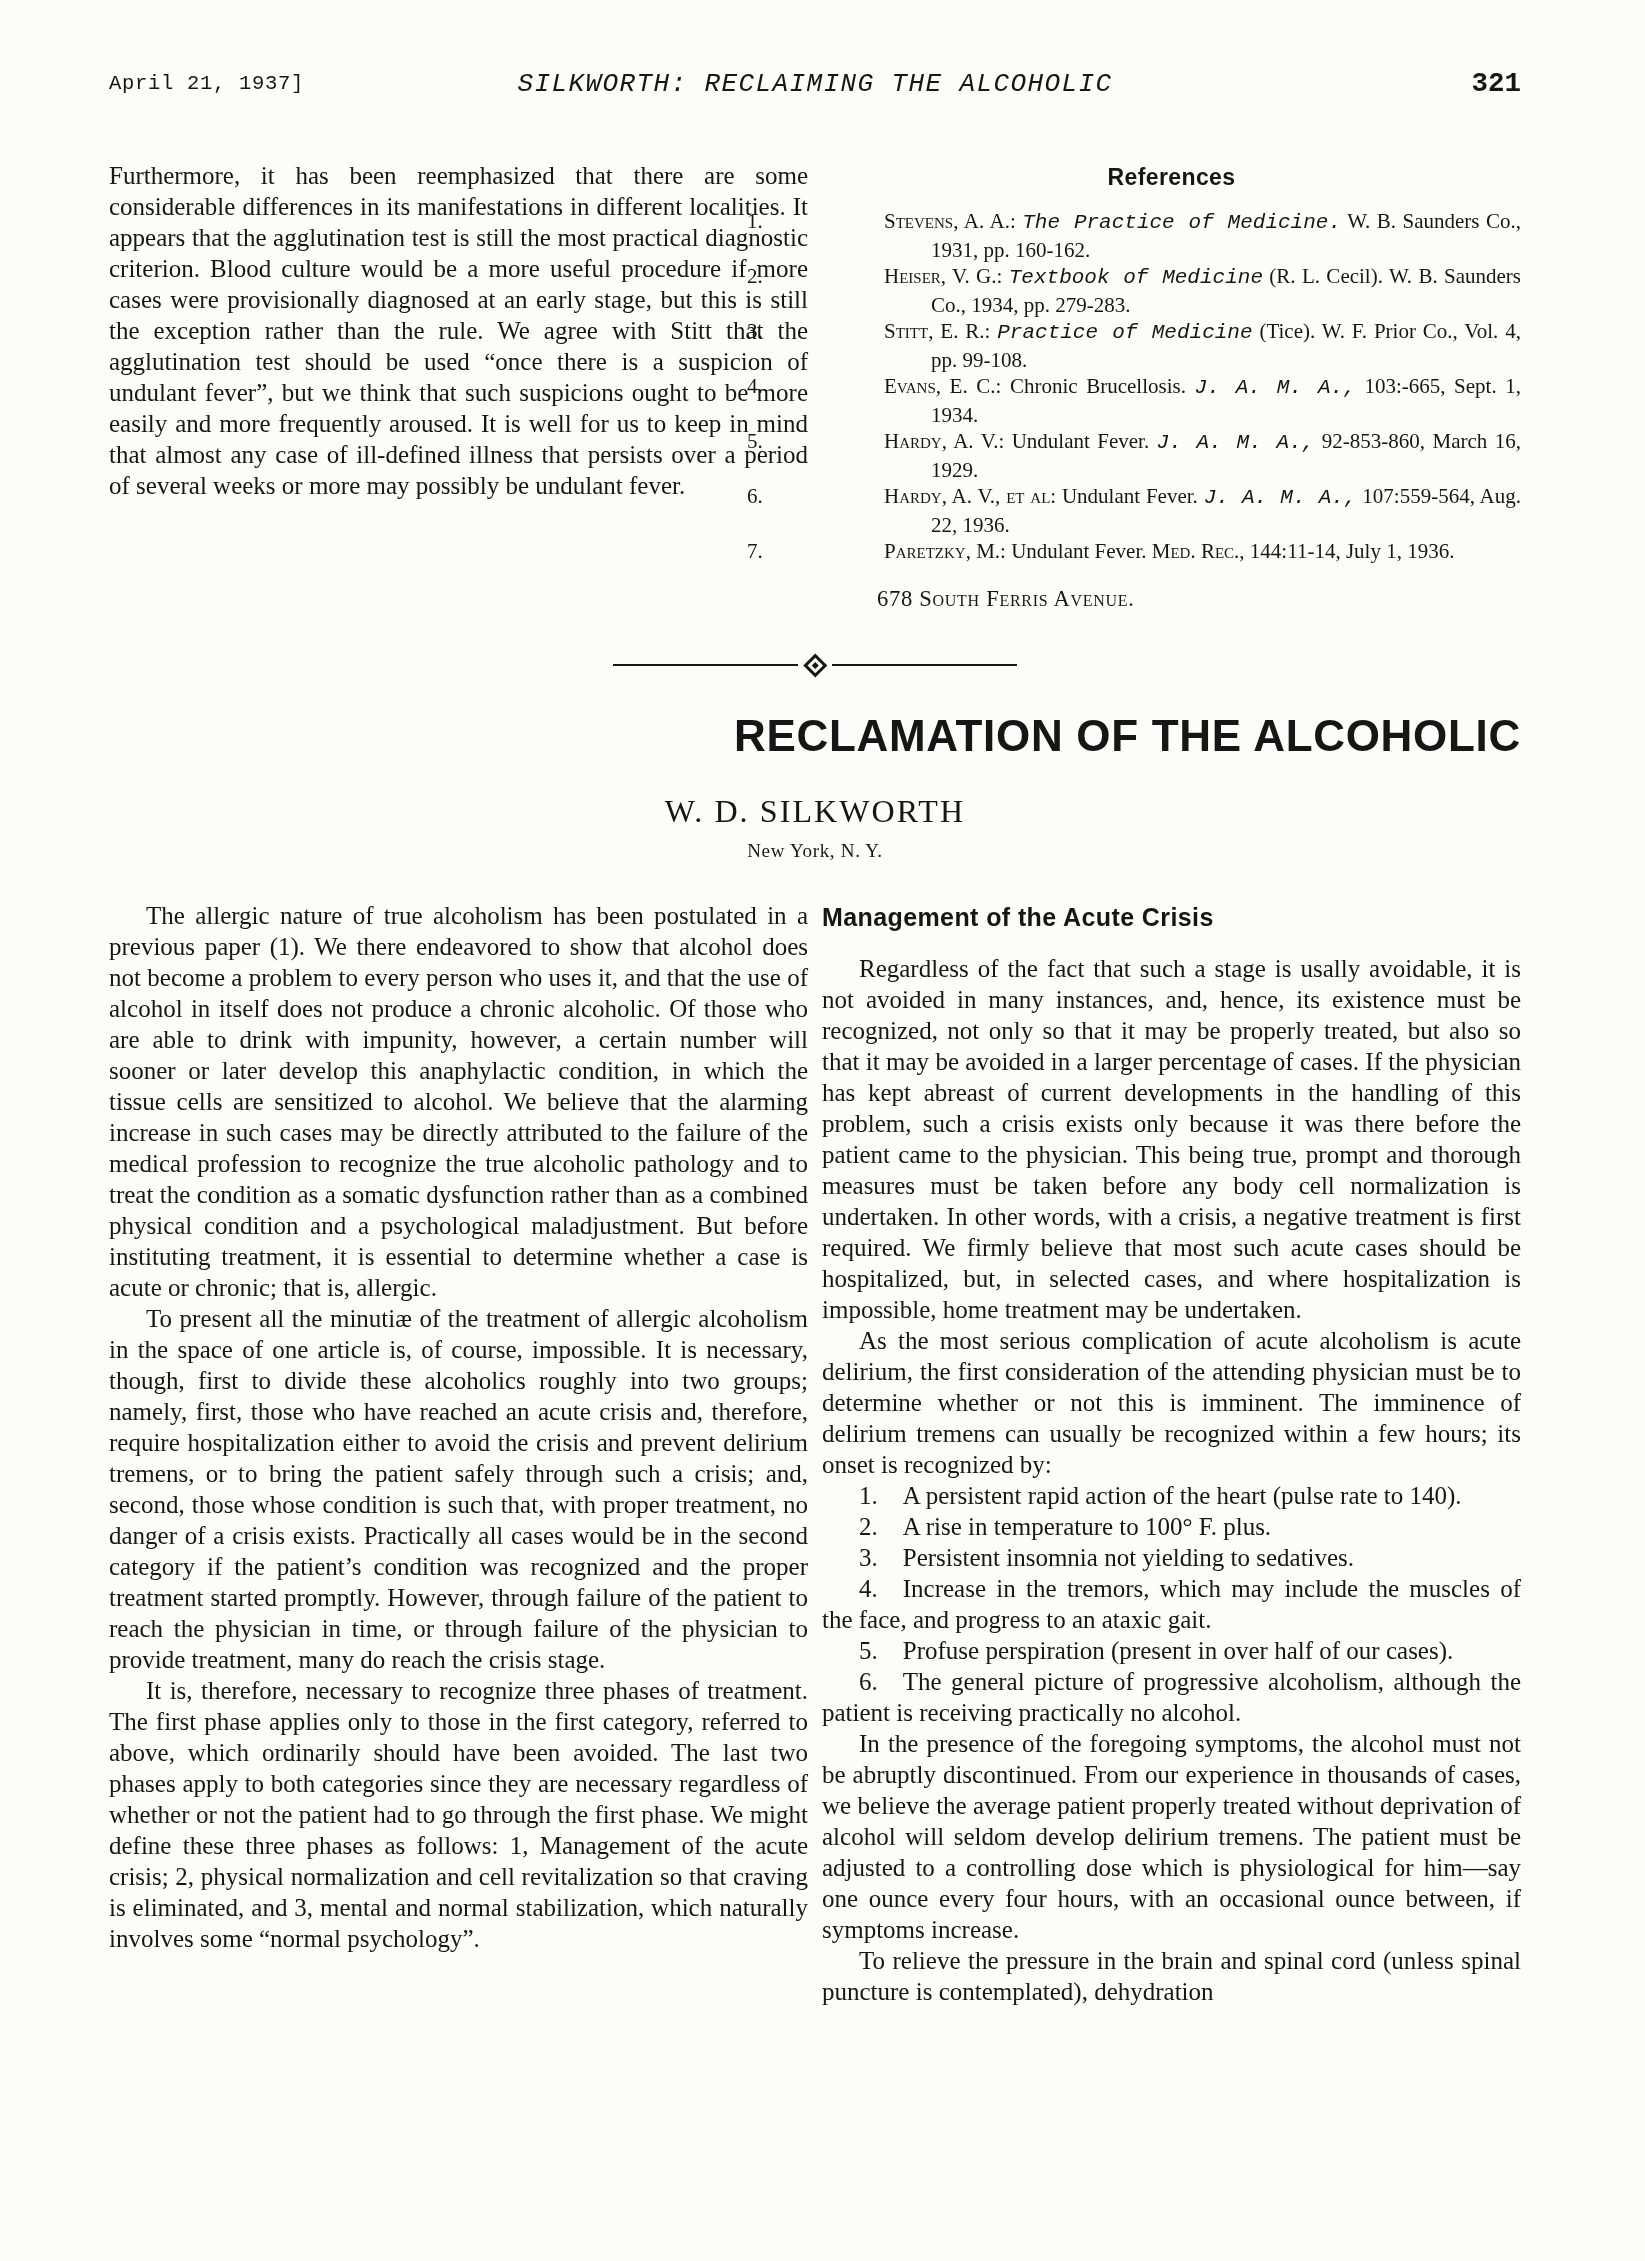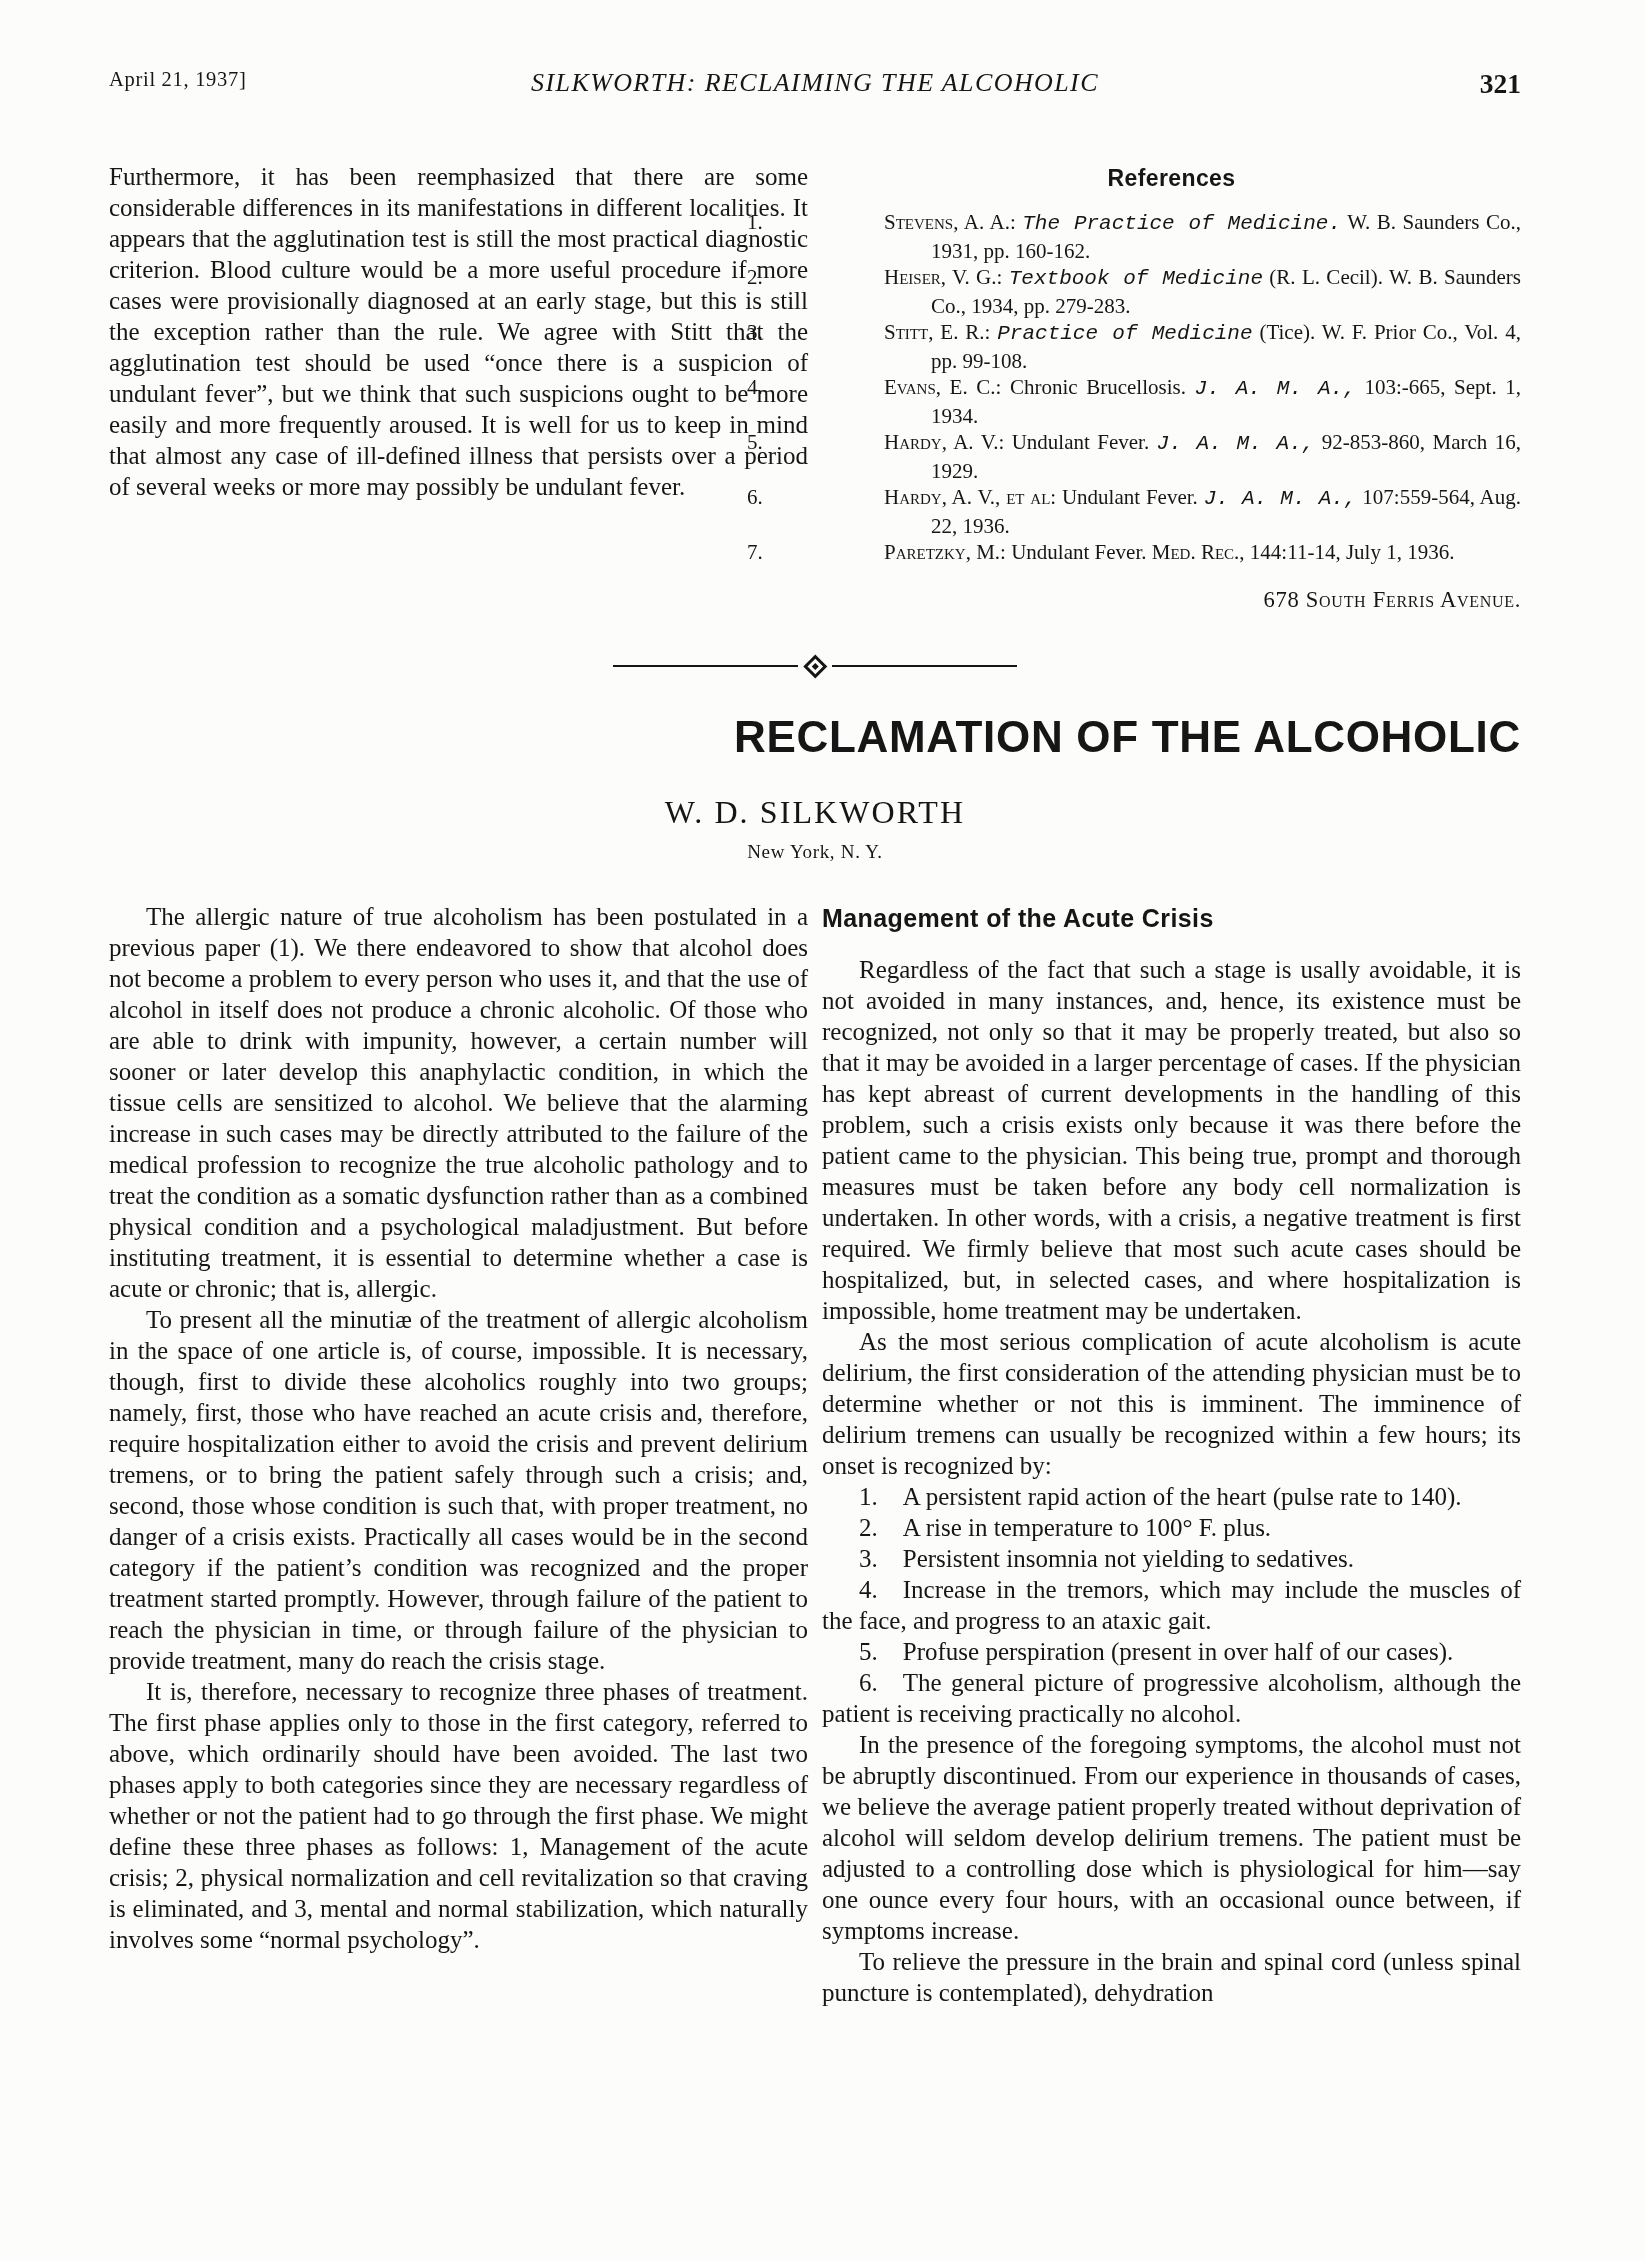--- a/index.html
+++ b/index.html
@@ -5,21 +5,21 @@
   html, body { margin: 0; padding: 0; background: #e8e8e6; }
   .sheet {
     width: 1645px; height: 2261px; box-sizing: border-box;
     padding: 68px 124px 0 109px;
     background: #fcfcfa; color: #161616;
     font-family: "Liberation Serif", serif;
     position: relative; overflow: hidden;
   }
 
   
-  .running-head { display: flex; align-items: flex-start; }
+  .running-head { display: flex; align-items: center; font-family: Liberation Mono, monospace; }
   .rh-date { flex: 0 0 233px; font-size: 20.5px; letter-spacing: 0.7px; }
   .rh-title { flex: 1 1 auto; text-align: center; font-style: italic; font-size: 26px; letter-spacing: 1.4px; }
   .rh-page { flex: 0 0 233px; text-align: right; font-size: 27.5px; font-weight: 600; }
 
   
   .columns { display: flex; gap: 14px; }
   .col { width: 699px; box-sizing: border-box; }
   .top { margin-top: 61px; }
 
   .para, .noindent-para {
@@ -36,21 +36,20 @@
   .ref {
     font-size: 21px; line-height: 26.5px; margin: 0; text-align: justify;
     padding-left: 109px; text-indent: -92px;
   }
   .refnum { display: inline-block; width: 45px; }
   .sc { font-variant: small-caps; }
   .i { font-style: italic; font-family: Liberation Mono, monospace; }
   .address {
     font-variant: small-caps; font-size: 22.6px; letter-spacing: 0.7px;
     margin: 21px 0 0 55px;
-    text-align: right;
   }
 
   
   .divider { display: flex; align-items: center; justify-content: center; gap: 8.5px; margin-top: 45px; }
   .rule { width: 185px; height: 2.1px; background: #161616; }
   .diamond {
     position: relative; width: 10.6px; height: 10.6px;
     border: 3.5px solid #161616; transform: rotate(45deg); background: #fcfcfa;
   }
   .diamond::after { content: ""; position: absolute; inset: 2.8px; background: #161616; }

